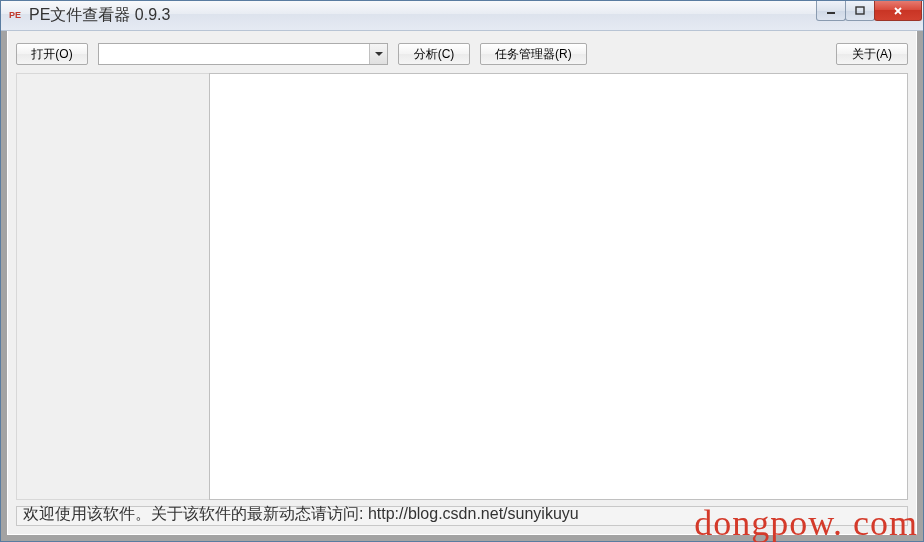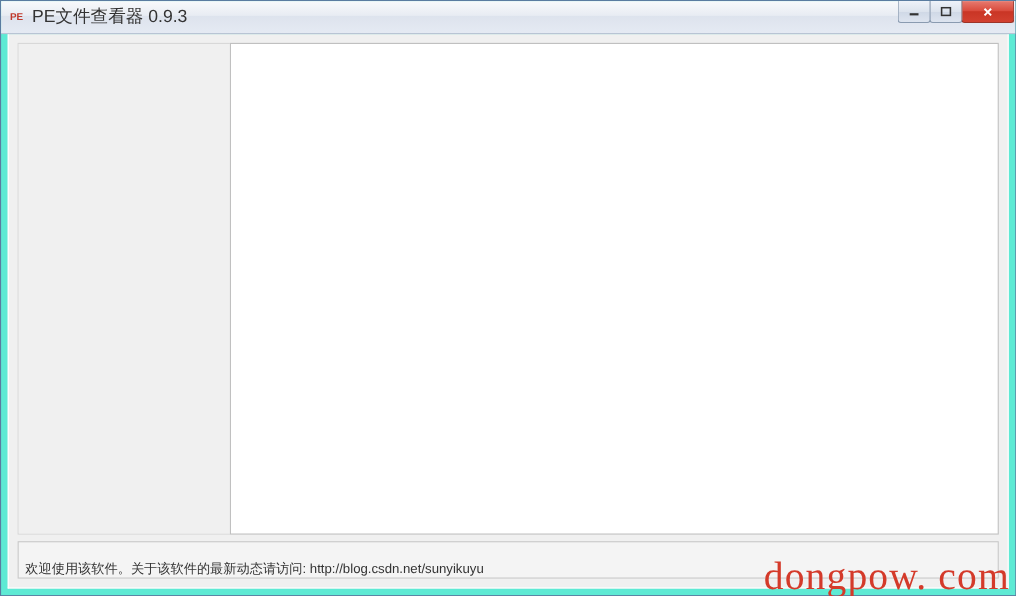--- a/index.html
+++ b/index.html
@@ -15,21 +15,21 @@
       width: 924px;
       height: 542px;
       overflow: hidden;
       position: relative;
     }
     
     .window {
       width: 924px;
       height: 542px;
       border: 1px solid #5a7ca0;
-      background: #5eead4;
+      background: #a3a3a3;
       display: flex;
       flex-direction: column;
       box-shadow: 0 0 3px rgba(0,0,0,0.2);
     }
     
     .titlebar {
       height: 30px;
       background: linear-gradient(to bottom, #f8f9fb 0%, #e8ecf3 45%, #dde3ed 46%, #e5eaf3 100%);
       border-bottom: 1px solid #b8c4d4;
       display: flex;
@@ -177,23 +177,23 @@
       background: #fff;
       border: 1px solid #c0c0c0;
       margin: -1px -1px -1px 0;
     }
     
     .status-bar {
       height: 20px;
       border: 1px solid #c8c8c8;
       background: #f4f4f4;
       display: flex;
-      align-items: flex-start;
-      padding: 16px 6px;
-      font-size: 12px;
+      align-items: flex-end;
+      padding: 0 6px;
+      font-size: 16px;
       color: #333;
       margin-top: 6px;
     }
     
     .watermark {
       position: absolute;
       right: 6px;
       bottom: -2px;
       font-family: Georgia, "Times New Roman", serif;
       font-size: 36px;
@@ -228,20 +228,39 @@
       <div class="win-btn close">
         <svg viewBox="0 0 12 10">
           <path d="M3 2 L9 8 M9 2 L3 8" stroke="#fff" stroke-width="1.8" fill="none"></path>
         </svg>
       </div>
     </div>
   </div>
 
   <div class="client-area">
 
+    <div class="toolbar">
+      <button class="btn">打开(O)</button>
+
+      <div class="combo">
+        <input class="combo-input" type="text" value="" style="">
+        <div class="combo-arrow">
+          <svg width="8" height="5" viewBox="0 0 8 5">
+            <path d="M0 0 L4 4 L8 0 Z" fill="#333"></path>
+          </svg>
+        </div>
+      </div>
+
+      <button class="btn">分析(C)</button>
+      <button class="btn" style="min-width:96px">任务管理器(R)</button>
+
+      <div class="spacer"></div>
+
+      <button class="btn">关于(A)</button>
+    </div>
 
     <div class="main-area">
       <div class="side-panel"></div>
       <div class="content-panel"></div>
     </div>
 
     <div class="status-bar">
       <span>欢迎使用该软件。关于该软件的最新动态请访问: http://blog.csdn.net/sunyikuyu</span>
     </div>
 

